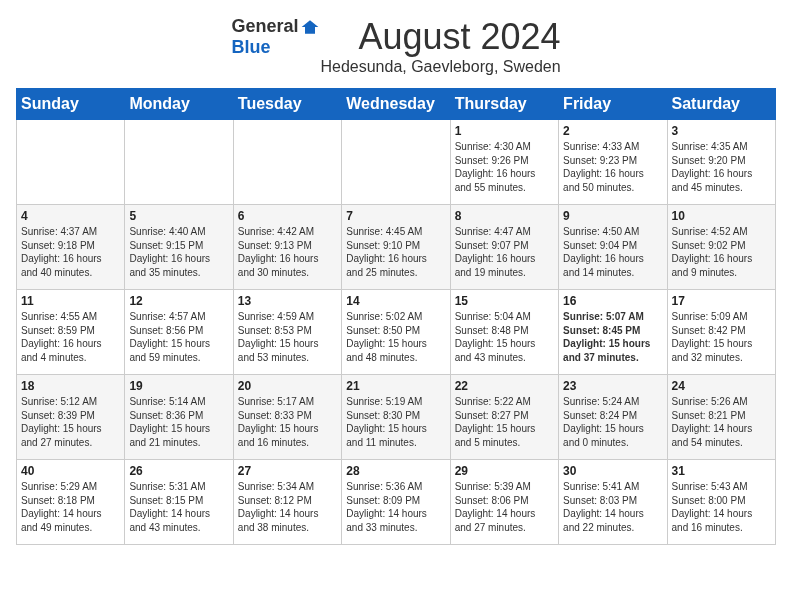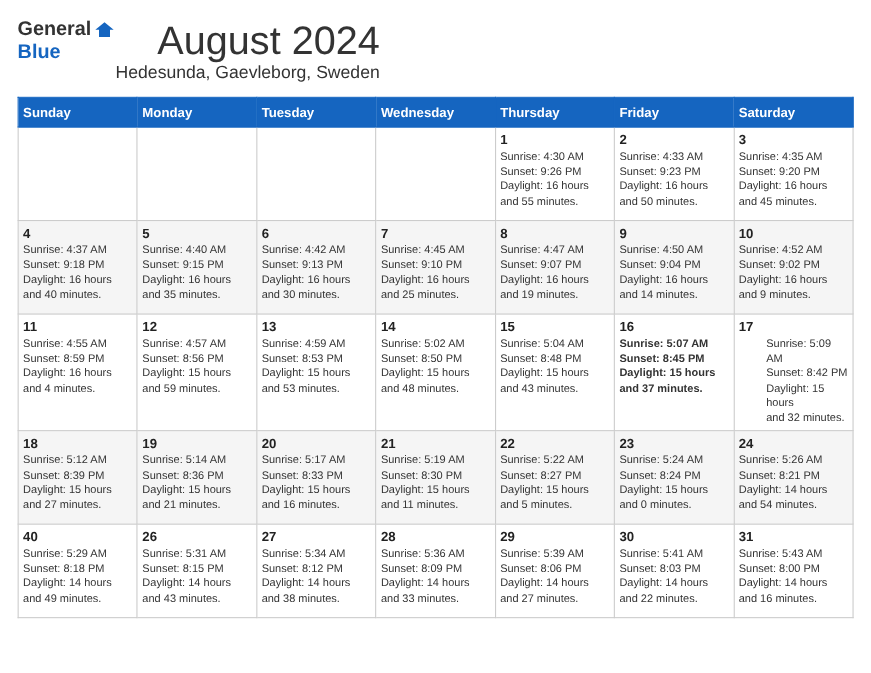--- a/index.html
+++ b/index.html
@@ -5,21 +5,21 @@
     * { box-sizing: border-box; margin: 0; padding: 0; }
     body {
       font-family: Arial, sans-serif;
       background: #fff;
       width: 792px;
       min-height: 612px;
       padding: 16px;
     }
     .header {
       display: flex;
-      justify-content: flex-start;
+      justify-content: center;
       align-items: flex-start;
       margin-bottom: 12px;
     }
     .logo {
       display: flex;
       flex-direction: column;
       align-items: flex-start;
     }
     .logo-text {
       display: flex;
@@ -56,21 +56,21 @@
     .calendar {
       width: 100%;
       border-collapse: collapse;
       font-size: 11px;
     }
     .calendar th {
       background-color: #1565c0;
       color: #fff;
       padding: 6px 4px;
       text-align: left;
-      font-size: 12px;
+      font-size: 16px;
       font-weight: bold;
       border: 1px solid #1565c0;
     }
     .calendar td {
       border: 1px solid #ccc;
       vertical-align: top;
       padding: 4px;
       width: calc(100%/7);
       min-height: 80px;
       height: 85px;
@@ -246,21 +246,21 @@
         </td>
         <td>
           <div class="day-number">16</div>
           <div class="day-info" style="white-space: pre-line; font-weight: bold;">Sunrise: 5:07 AM
 Sunset: 8:45 PM
 Daylight: 15 hours
 and 37 minutes.</div>
         </td>
         <td>
           <div class="day-number">17</div>
-          <div class="day-info" style="white-space: pre-line; margin-left: 25px;">Sunrise: 5:09 AM
+          <div class="day-info" style="white-space: pre-line;">Sunrise: 5:09 AM
 Sunset: 8:42 PM
 Daylight: 15 hours
 and 32 minutes.</div>
         </td>
       </tr>
       <tr>
         <td>
           <div class="day-number">18</div>
           <div class="day-info" style="white-space: pre-line;">Sunrise: 5:12 AM
 Sunset: 8:39 PM

